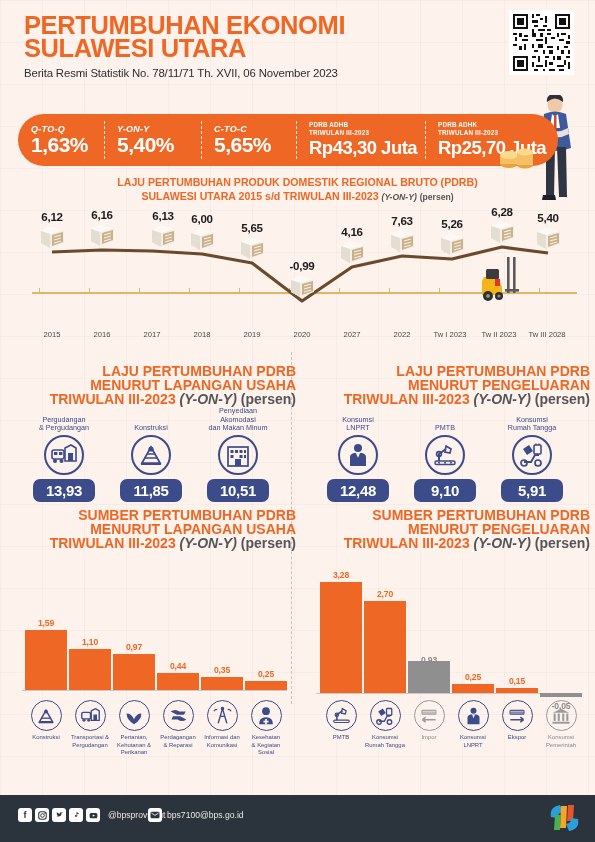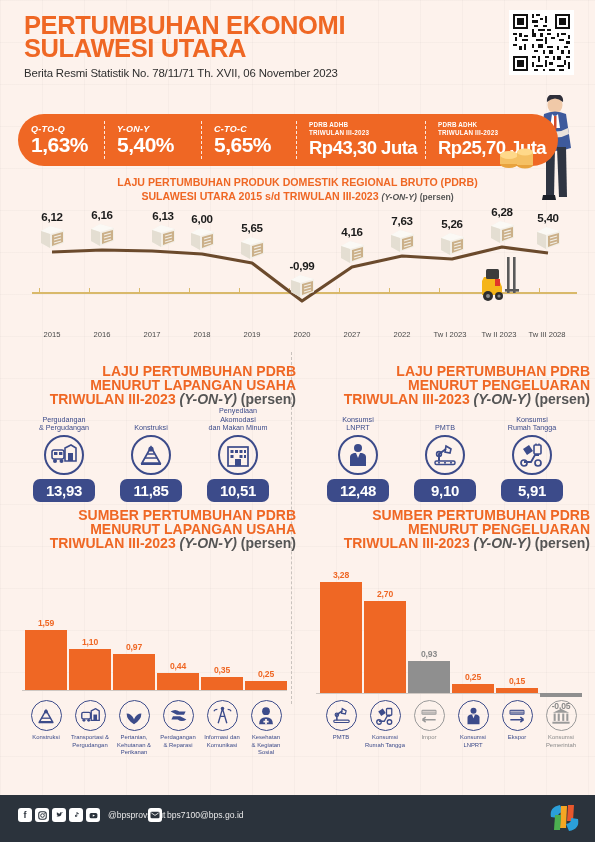--- a/index.html
+++ b/index.html
@@ -683,21 +683,21 @@
   <div class="barchart" style="left:300px;top:556px;height:144px">
     <div class="bc-base" style="top:137px"></div>
     <div class="bar" style="left:20px; width:42px; bottom:7px; height:111px"></div>
     <div class="bar" style="left:64px; width:42px; bottom:7px; height:92px"></div>
     <div class="bar grey" style="left:108px;width:42px; bottom:7px; height:32px"></div>
     <div class="bar" style="left:152px;width:42px; bottom:7px; height:9px"></div>
     <div class="bar" style="left:196px;width:42px; bottom:7px; height:5px"></div>
     <div class="bar grey" style="left:240px;width:42px; bottom:3px; height:4px"></div>
     <div class="bar-lab" style="left:20px; width:42px; bottom:120px">3,28</div>
     <div class="bar-lab" style="left:64px; width:42px; bottom:101px">2,70</div>
-    <div class="bar-lab grey" style="left:108px;width:42px; bottom:41px">0,93</div>
+    <div class="bar-lab grey" style="left:108px;width:42px; bottom:35px">0,93</div>
     <div class="bar-lab" style="left:152px;width:42px; bottom:18px">0,25</div>
     <div class="bar-lab" style="left:196px;width:42px; bottom:14px">0,15</div>
     <div class="bar-lab grey" style="left:240px;width:42px; bottom:-11px">-0,05</div>
   </div>
 
   <div class="iconrow" style="left:300px;top:700px">
     <div class="ic" style="left:17px">
       <div class="ic-circle">
         <svg width="19" height="17" viewBox="0 0 24 22">
             <path d="M6 17 L6 10 L13 5" stroke="#3c4b8a" stroke-width="2" fill="none"></path>

